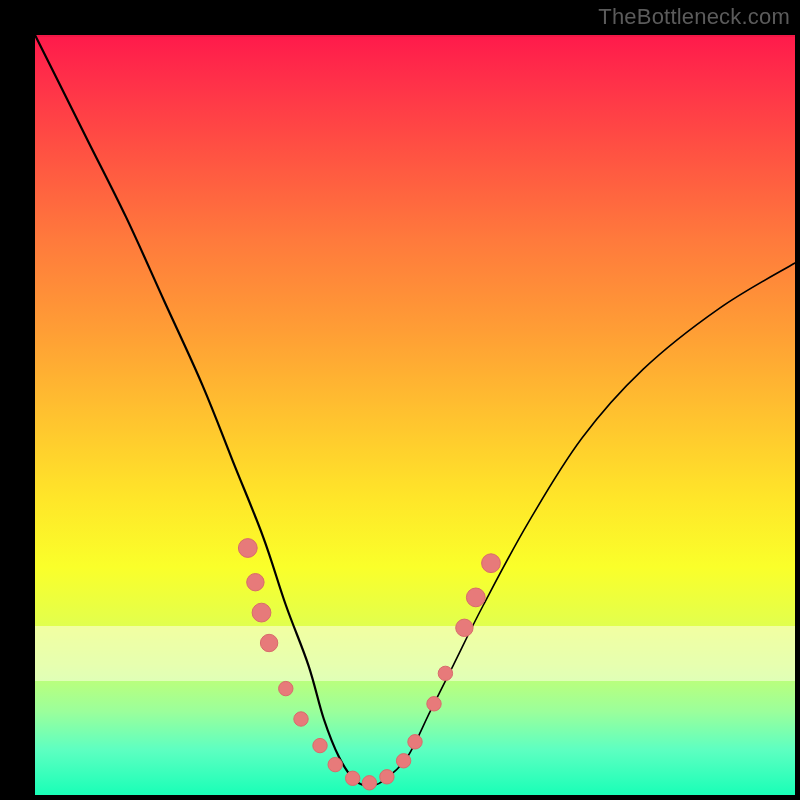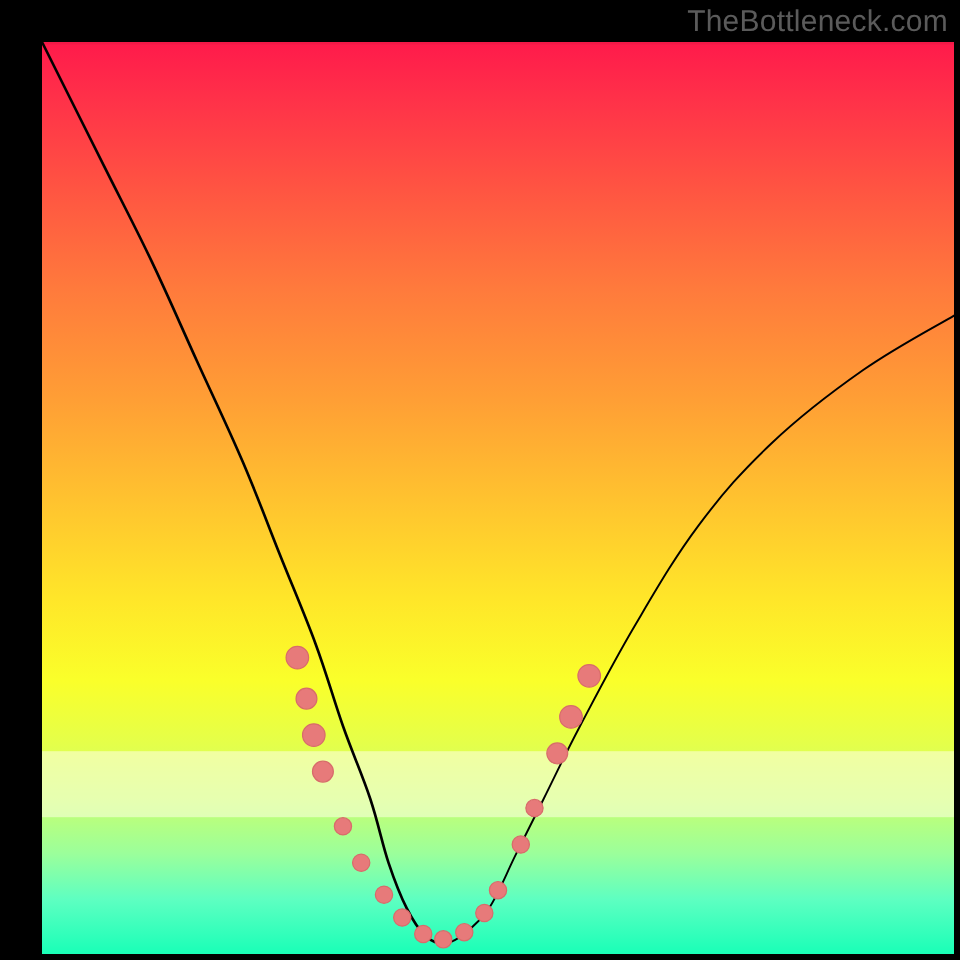--- a/index.html
+++ b/index.html
@@ -15,21 +15,21 @@
     position: relative;
     width: 800px;
     height: 800px;
     background: #000;
   }
   .watermark {
     position: absolute;
     top: 4px;
     right: 10px;
     color: #5b5b5b;
-    font-size: 25px;
+    font-size: 22px;
     font-weight: 500;
     letter-spacing: 0.2px;
     z-index: 10;
   }
   .plot-area {
     position: absolute;
     left: 35px;
     top: 35px;
     width: 760px;
     height: 760px;

